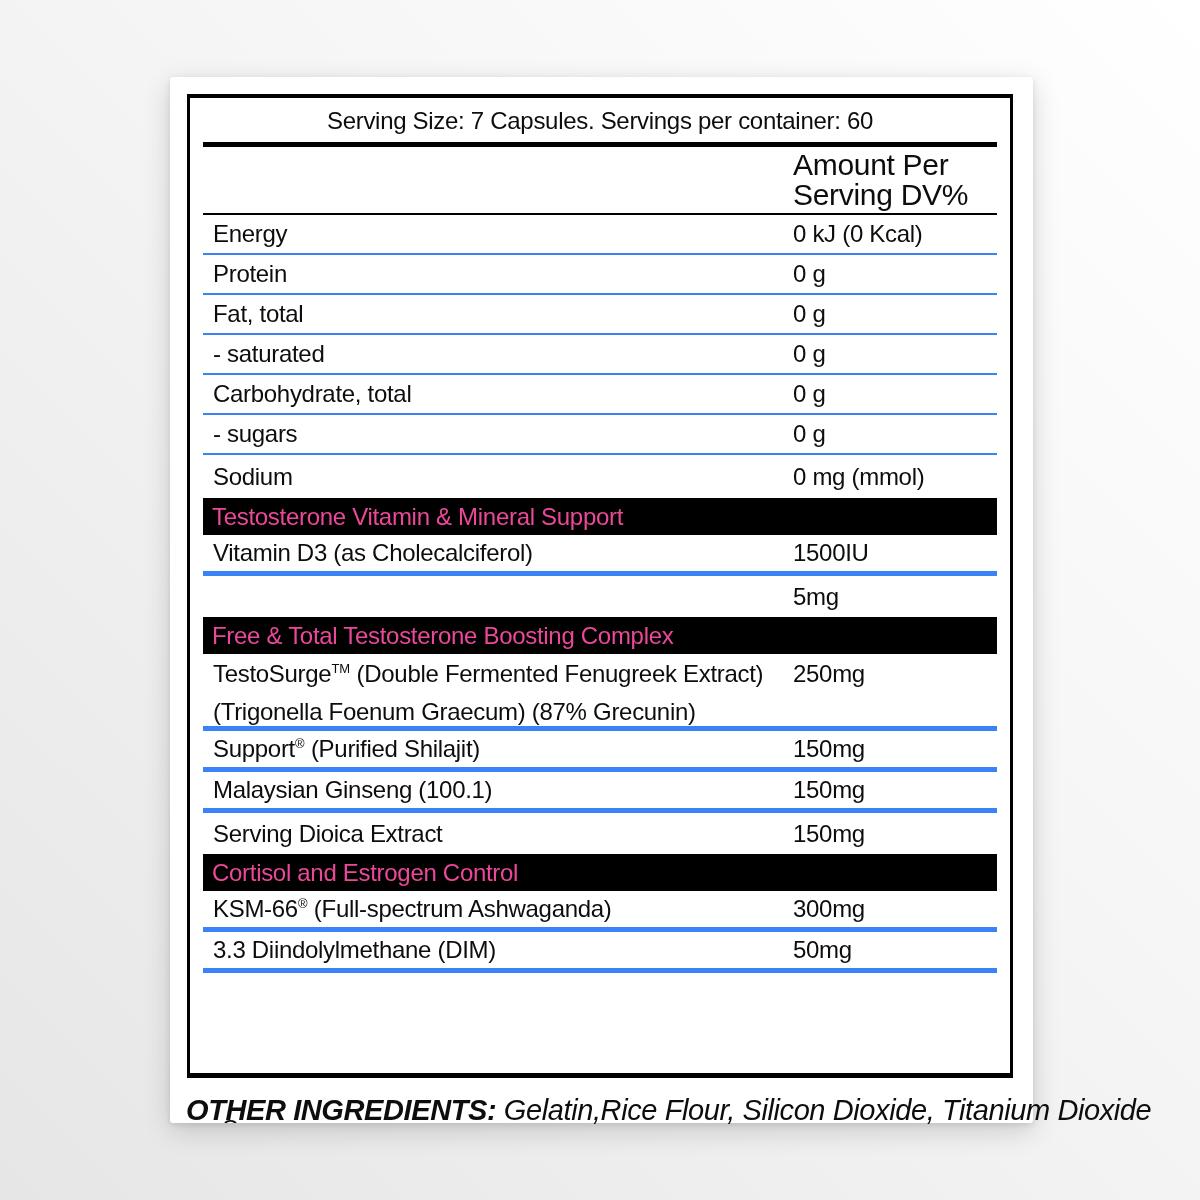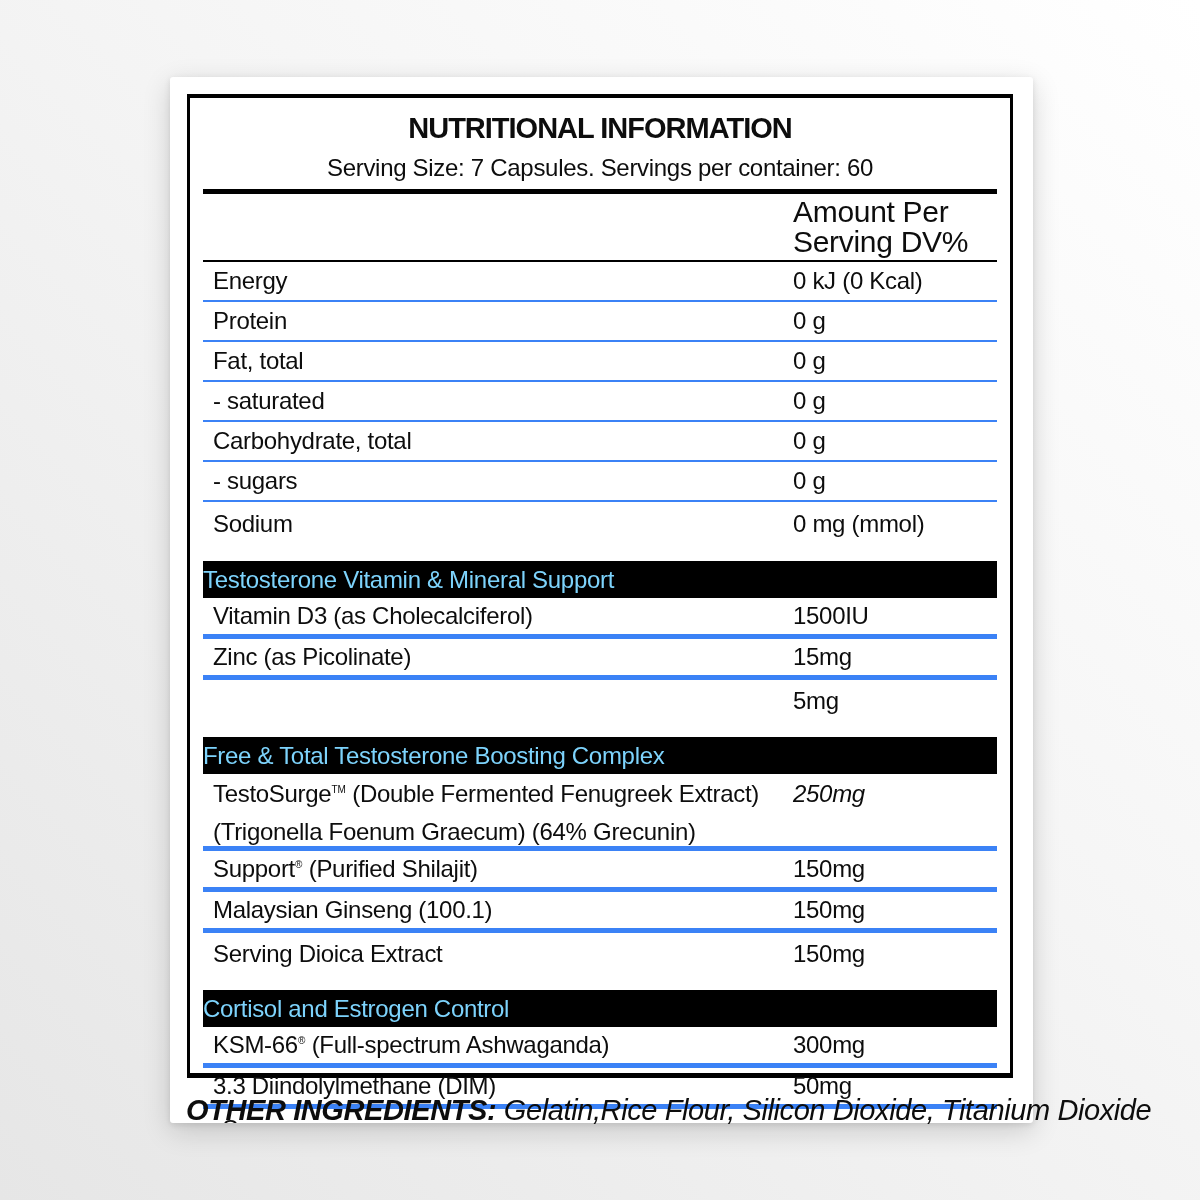--- a/index.html
+++ b/index.html
@@ -38,43 +38,42 @@
   }
   .row { position:relative; height:41px; border-bottom:5px solid #3b82f6; font-size:24px; letter-spacing:-0.3px; }
   .row.m { height:40px; border-bottom-width:2px; }
   .row.noline { border-bottom:none; }
   .row.sodium { height:43px; }
   .row.tall { height:77px; }
   .lbl { position:absolute; left:10px; top:50%; transform:translateY(-50%); white-space:nowrap; }
   .val { position:absolute; left:590px; top:50%; transform:translateY(-50%); white-space:nowrap; }
   .tall .l1 { top:20px; }
   .tall .l2 { top:58px; }
-  .tall .vtop { top:20px;font-style:italic; }
-  sup { font-size:10px; vertical-align:super; line-height:0; letter-spacing:0; }
+  .tall .vtop { top:20px; }
+  sup { font-size:13px; vertical-align:super; line-height:0; letter-spacing:0; }
   .bar {
-    height:37px; background:#000; color:#7dd3fc;
-    display:flex; align-items:center; 
-    font-size:24px; letter-spacing:-0.3px; white-space:nowrap;margin-top:16px;
+    height:37px; background:#000; color:#ec4899;
+    display:flex; align-items:center; padding-left:9px;
+    font-size:24px; letter-spacing:-0.3px; white-space:nowrap;
   }
   .other {
     position:absolute; left:16px; top:1017px; width:830px;
     font-size:29px; letter-spacing:-0.4px; white-space:nowrap;font-style:italic;
   }
   .other-label { font-weight:bold; }
   .clip-frag {
     position:absolute; left:52px; top:1038px; width:28px; height:8px;
     overflow:hidden; font-size:25px;
   }
 </style>
 </head>
 <body>
 
 <div class="card">
   <div class="panel">
-    <div class="title">NUTRITIONAL INFORMATION</div>
     <div class="serving">Serving Size: 7 Capsules. Servings per container: 60</div>
     <div class="inner">
       <div class="rule-thick"></div>
 
       <div class="colhead">
         <div class="colhead-text">
           <div>Amount Per</div>
           <div>Serving DV%</div>
         </div>
       </div>
@@ -107,33 +106,29 @@
         <span class="lbl">Sodium</span>
         <span class="val">0 mg (mmol)</span>
       </div>
 
       <div class="bar">Testosterone Vitamin &amp; Mineral Support</div>
 
       <div class="row">
         <span class="lbl">Vitamin D3 (as Cholecalciferol)</span>
         <span class="val">1500IU</span>
       </div>
-      <div class="row">
-        <span class="lbl">Zinc (as Picolinate)</span>
-        <span class="val">15mg</span>
-      </div>
       <div class="row noline">
         <span class="val">5mg</span>
       </div>
 
       <div class="bar">Free &amp; Total Testosterone Boosting Complex</div>
 
       <div class="row tall">
         <span class="lbl l1"><span>TestoSurge</span><sup>TM</sup><span> (Double Fermented Fenugreek Extract)</span></span>
-        <span class="lbl l2">(Trigonella Foenum Graecum) (64% Grecunin)</span>
+        <span class="lbl l2">(Trigonella Foenum Graecum) (87% Grecunin)</span>
         <span class="val vtop">250mg</span>
       </div>
       <div class="row">
         <span class="lbl"><span>Support</span><sup>®</sup><span> (Purified Shilajit)</span></span>
         <span class="val">150mg</span>
       </div>
       <div class="row">
         <span class="lbl">Malaysian Ginseng (100.1)</span>
         <span class="val">150mg</span>
       </div>

